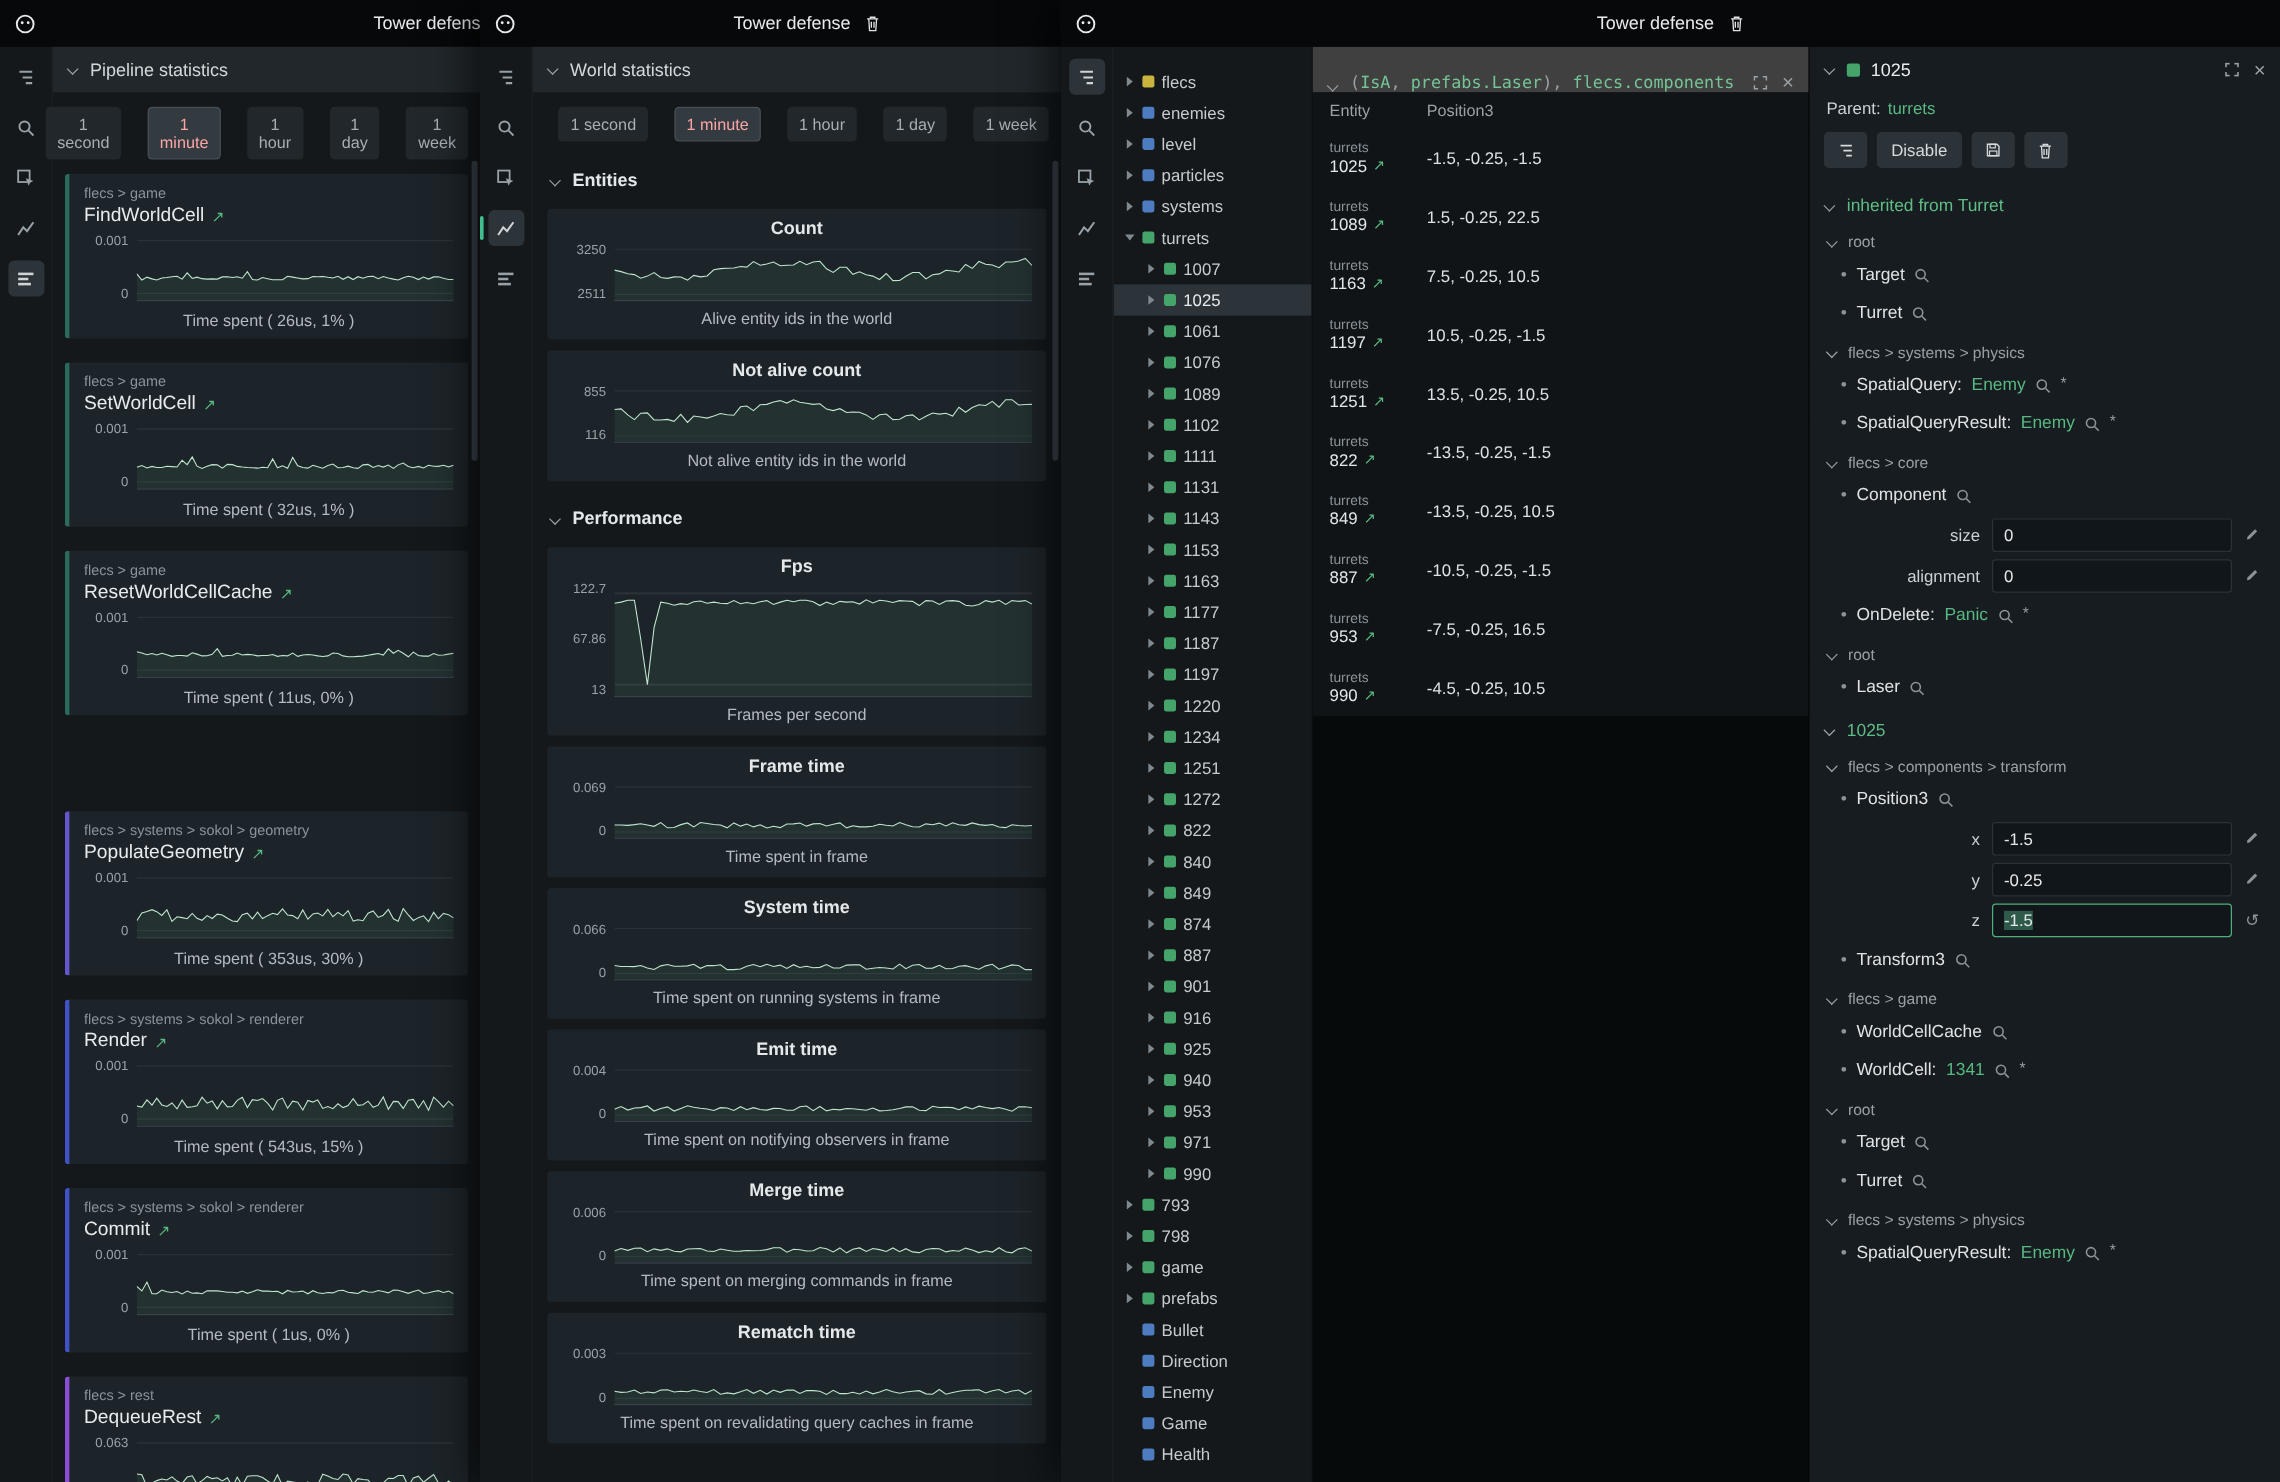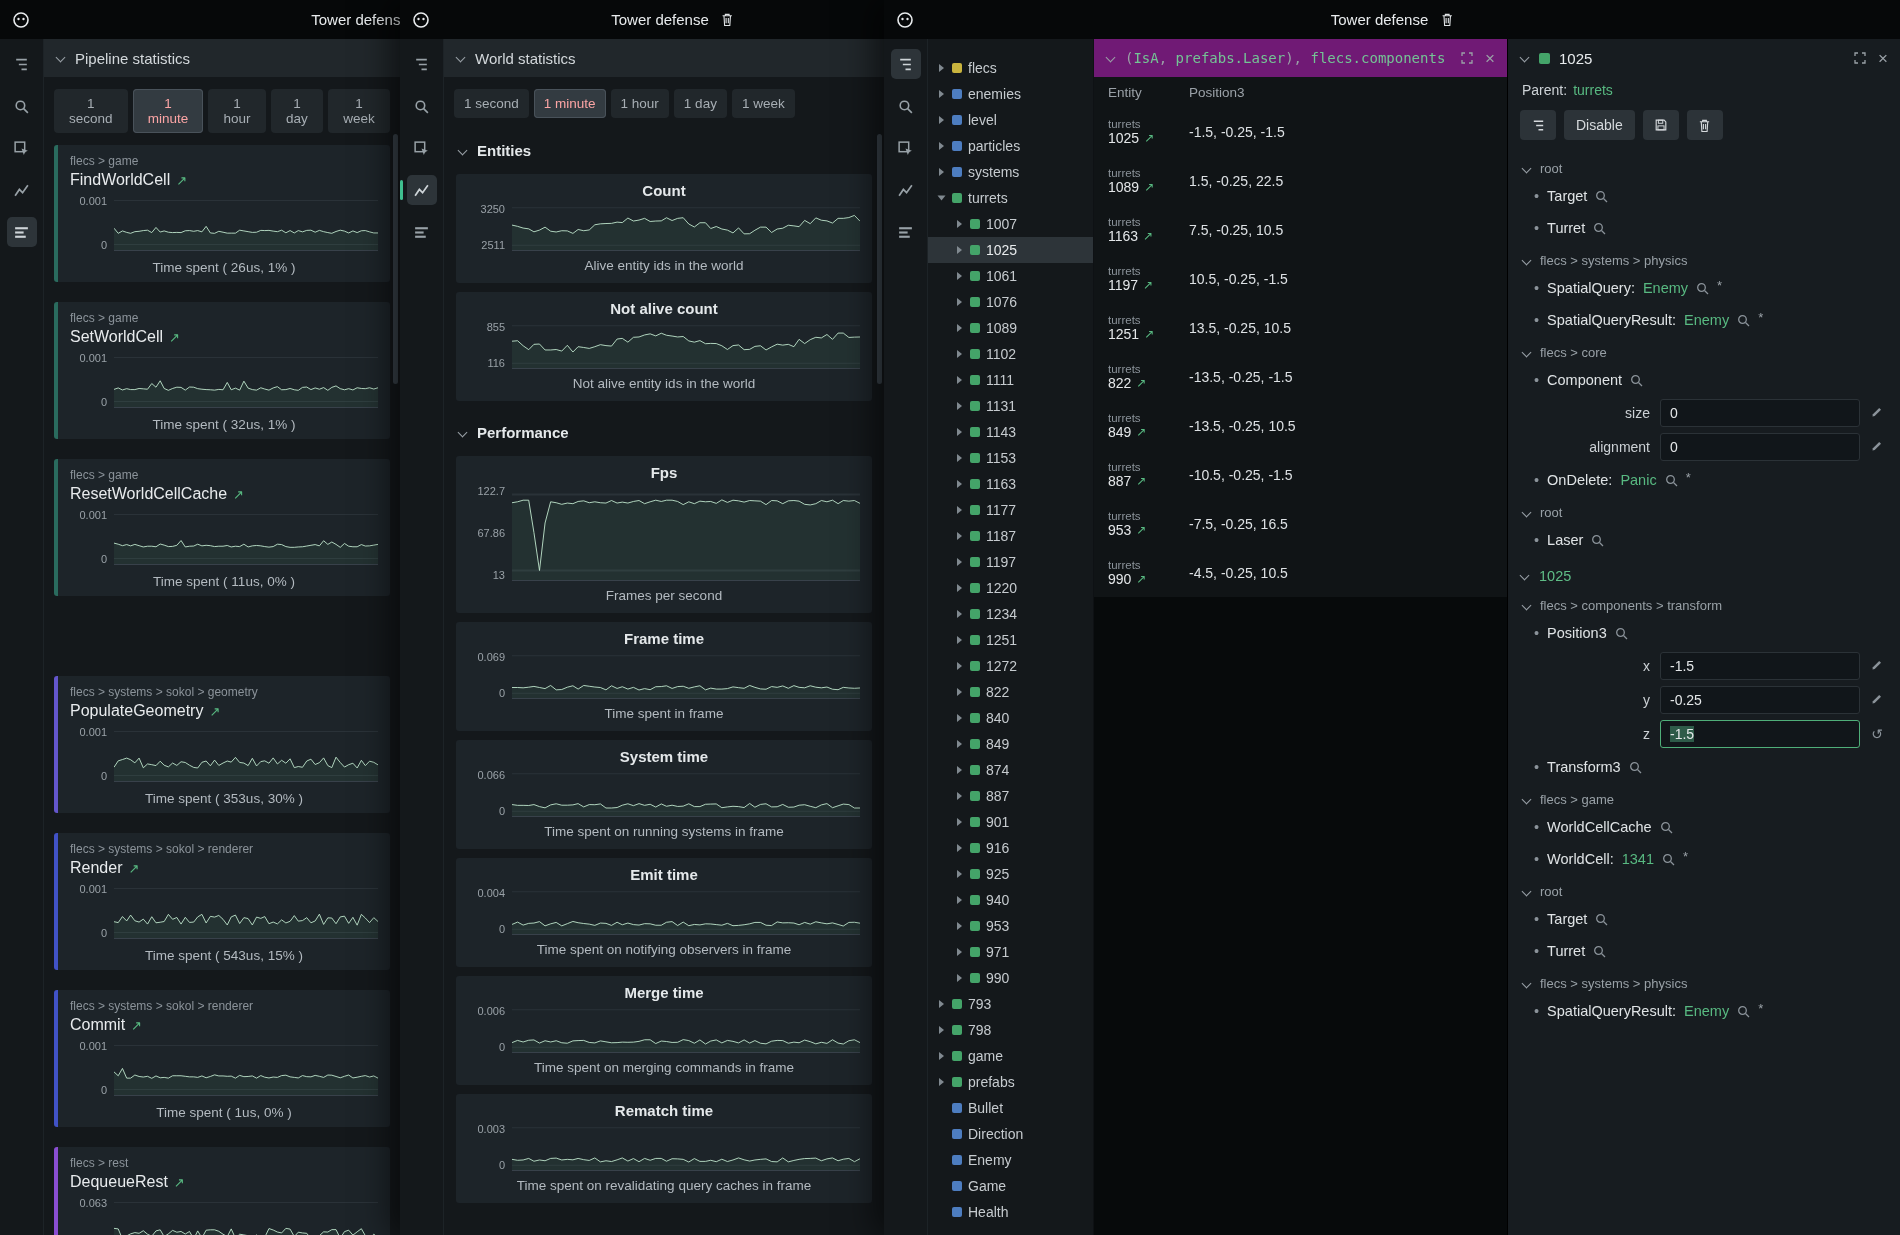--- a/index.html
+++ b/index.html
@@ -31,21 +31,21 @@
   .rbtn[data-icon=stats] .ic-stats{display:block;}
 
   .chev{width:10px;height:10px;position:relative;display:inline-block;flex:0 0 10px;}
   .chev::before{content:"";position:absolute;left:1px;top:1px;width:6px;height:6px;border-right:1.6px solid #9aa1a7;border-bottom:1.6px solid #9aa1a7;transform:rotate(45deg);}
 
   
   .statpanel{display:flex;flex-direction:column;position:relative;background:#14181b;}
   .pstat{flex:0 0 356px;width:356px;}
   .wstat{flex:0 0 440px;width:440px;}
   .panel-head{flex:0 0 38px;background:#21272b;display:flex;align-items:center;gap:9px;padding:0 12px;color:#d3d8db;font-size:15px;}
-  .time-row{display:flex;gap:5px;padding:12px 10px 10px;}
+  .time-row{display:flex;gap:22px;padding:12px 10px 10px;justify-content:flex-end;}
   .tbtn{background:#21272b;color:#a7aeb4;font-size:13.5px;border:none;border-radius:4px;padding:7px 10px;font-family:inherit;}
   .tbtn.sel{background:#333b41;color:#fca5a5;box-shadow:inset 0 0 0 1px #49525a;}
 
   .cards{flex:1;overflow:hidden;padding:2px 10px 0;}
   .pcard{background:#1d2429;border-left:4px solid var(--accent,#2a6b5e);border-radius:3px;margin-bottom:20px;padding:9px 12px 10px;height:137px;}
   .pcard.gap-before{margin-top:80px;}
   .pc-bread{font-size:12px;color:#8b939a;}
   .pc-title{font-size:16px;color:#e8ebed;margin-top:3px;display:flex;align-items:center;}
   .extlink{color:#58b981;font-size:13px;margin-left:6px;}
   .pc-chart{display:flex;height:56px;margin-top:6px;}
@@ -73,21 +73,21 @@
   .tcaret::before{content:"";display:block;border-left:5px solid #808990;border-top:4px solid transparent;border-bottom:4px solid transparent;}
   .tcaret.open::before{transform:rotate(90deg);}
   .tcaret.leaf::before{visibility:hidden;}
   .tsq{flex:0 0 10px;height:10px;border-radius:2px;background:#44a469;}
   .tsq[data-color=yellow]{background:#c9b43e;}
   .tsq[data-color=blue]{background:#4d7dc0;}
   .tsq[data-color=green]{background:#44a469;}
   .tlabel{white-space:nowrap;overflow:hidden;}
 
   .query-pane{flex:1;display:flex;flex-direction:column;background:#0c0e10;min-width:0;border-right:1px solid #000;}
-  .q-head{flex:0 0 38px;display:flex;align-items:center;gap:9px;padding:0 12px;background:#701a75;}
+  .q-head{flex:0 0 38px;display:flex;align-items:flex-end;gap:9px;padding:0 12px;background:#404040;}
   .q-query{flex:1;font-family:"DejaVu Sans Mono",monospace;font-size:14px;white-space:nowrap;overflow:hidden;}
   .q-query [data-cls=ident]{color:#74c495;}
   .q-query [data-cls=punct]{color:#9aa1a7;}
   .paneicons{margin-left:auto;display:flex;gap:12px;align-items:center;color:#9aa1a7;}
   .picon{display:flex;align-items:center;color:#9aa1a7;background:none;border:none;padding:0;font-family:inherit;}
   .xicon{font-size:17px;line-height:1;color:#9aa1a7;}
   .q-thead{display:flex;height:30px;align-items:center;color:#9aa1a7;font-size:13.5px;background:#101416;}
   .qh-ent{flex:0 0 95px;padding-left:14px;}
   .qh-pos{flex:1;}
   .qrow{display:flex;align-items:center;height:49px;background:#101416;}
@@ -1013,20 +1013,27 @@
               <rect x="4.5" y="9" width="7" height="4.5" fill="none" stroke="currentColor" stroke-width="1.1"></rect>
             </svg>
         </button>
         <button class="ibtn icon">
           <svg width="13" height="15" viewBox="0 0 14 16">
               <path d="M2 4h10M5 4V2.5h4V4M3.5 4l.7 10.5h5.6L10.5 4M5.8 6.5v5.5M8.2 6.5v5.5" fill="none" stroke="currentColor" stroke-width="1.2"></path>
             </svg>
         </button>
       </div>
       <div class="i-rows">
+        <div class="irow" data-type="section">
+            <div class="r-sect">
+              <span class="chev"></span>
+              <span class="s-label">inherited from Turret</span>
+            </div>
+
+          </div>
           <div class="irow" data-type="path">
 
             <div class="r-path">
               <span class="chev"></span>
               <span class="p-label">root</span>
             </div>
 
           </div>
           <div class="irow" data-type="comp">
 

